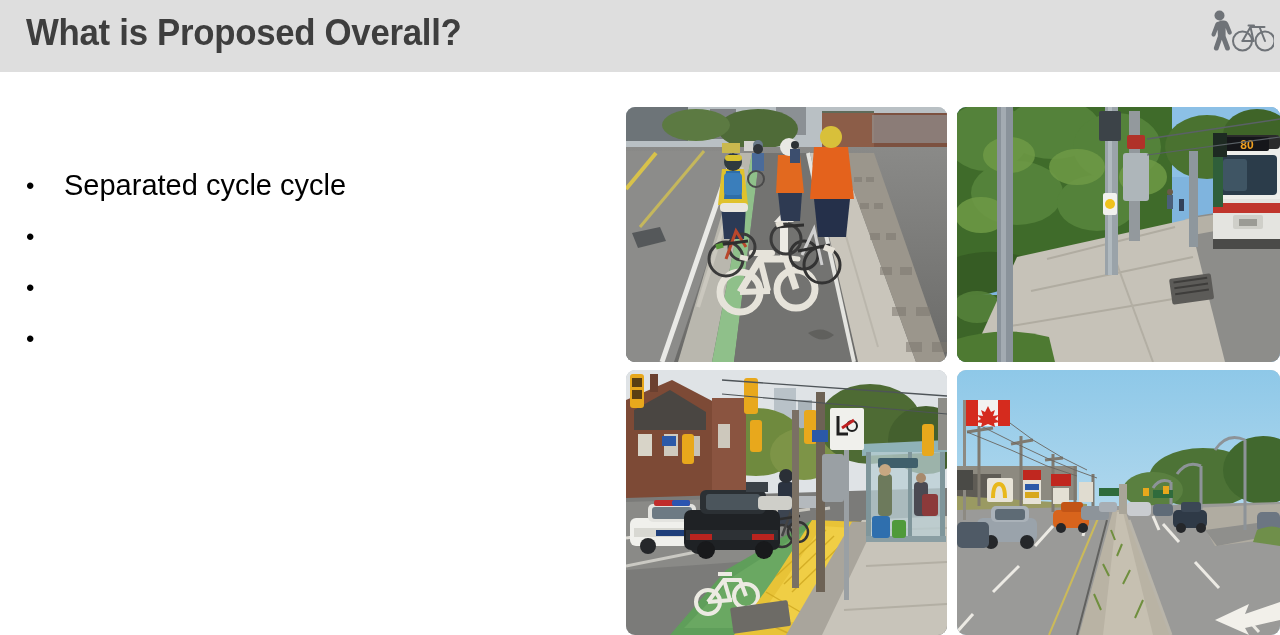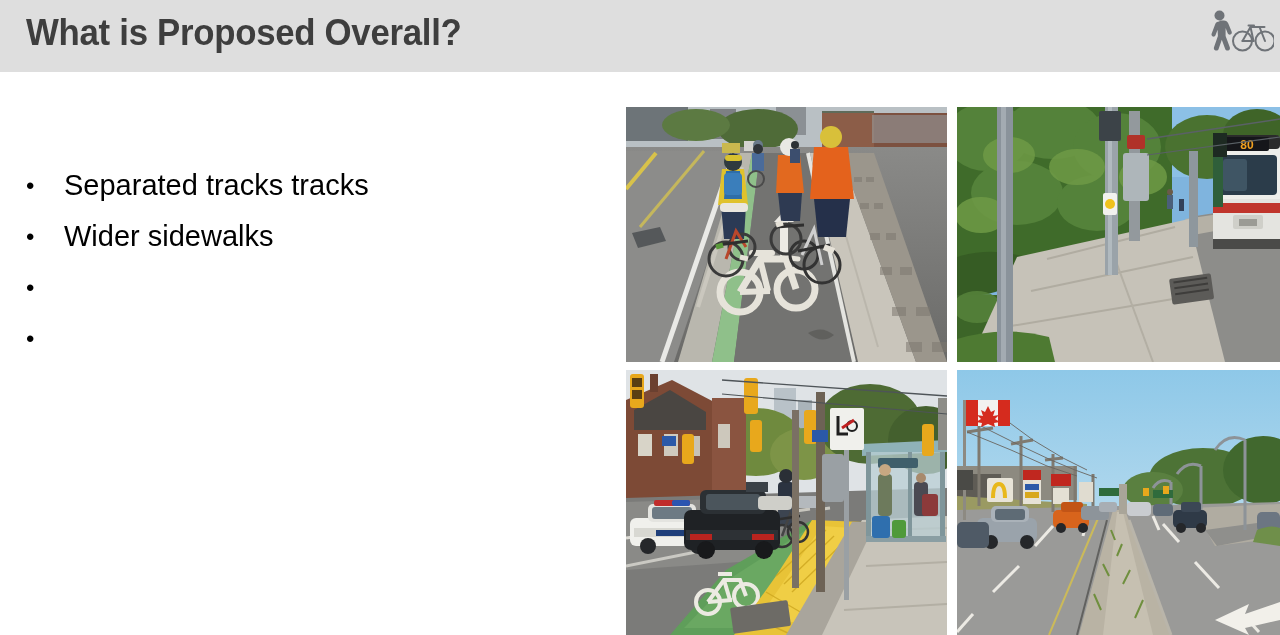--- a/index.html
+++ b/index.html
@@ -85,20 +85,21 @@
     position: absolute;
     left: 626px;
     top: 107px;
     width: 654px;
     height: 528px;
   }
   .photo {
     position: absolute;
     overflow: hidden;
     background: #bfc4c8;
+    border-radius: 9px;
   }
   .photo.tl { left: 0px;   top: 0px;   width: 321px; height: 255px; }
   .photo.tr { left: 331px; top: 0px;   width: 323px; height: 255px; }
   .photo.bl { left: 0px;   top: 263px; width: 321px; height: 265px; }
   .photo.br { left: 331px; top: 263px; width: 323px; height: 265px; }
   .photo svg { display: block; width: 100%; height: 100%; }
 </style>
 </head>
 <body>
 
@@ -122,25 +123,24 @@
         <path d="M40.5 35h11"></path>
         <path d="M46.5 19.5h5.5"></path>
         <path d="M57.5 21h5"></path>
       </g>
     </svg>
   </div>
 
   <div class="bullet-list">
     <div class="bullet-item">
       <span class="bullet-dot">•</span>
-      <span>Separated tracks tracks</span>
+      <span>Separated cycle cycle</span>
     </div>
     <div class="bullet-item">
       <span class="bullet-dot">•</span>
-      <span>Wider sidewalks</span>
     </div>
     <div class="bullet-item">
       <span class="bullet-dot">•</span>
     </div>
     <div class="bullet-item">
       <span class="bullet-dot">•</span>
     </div>
   </div>
 
   <div class="photo-grid">

